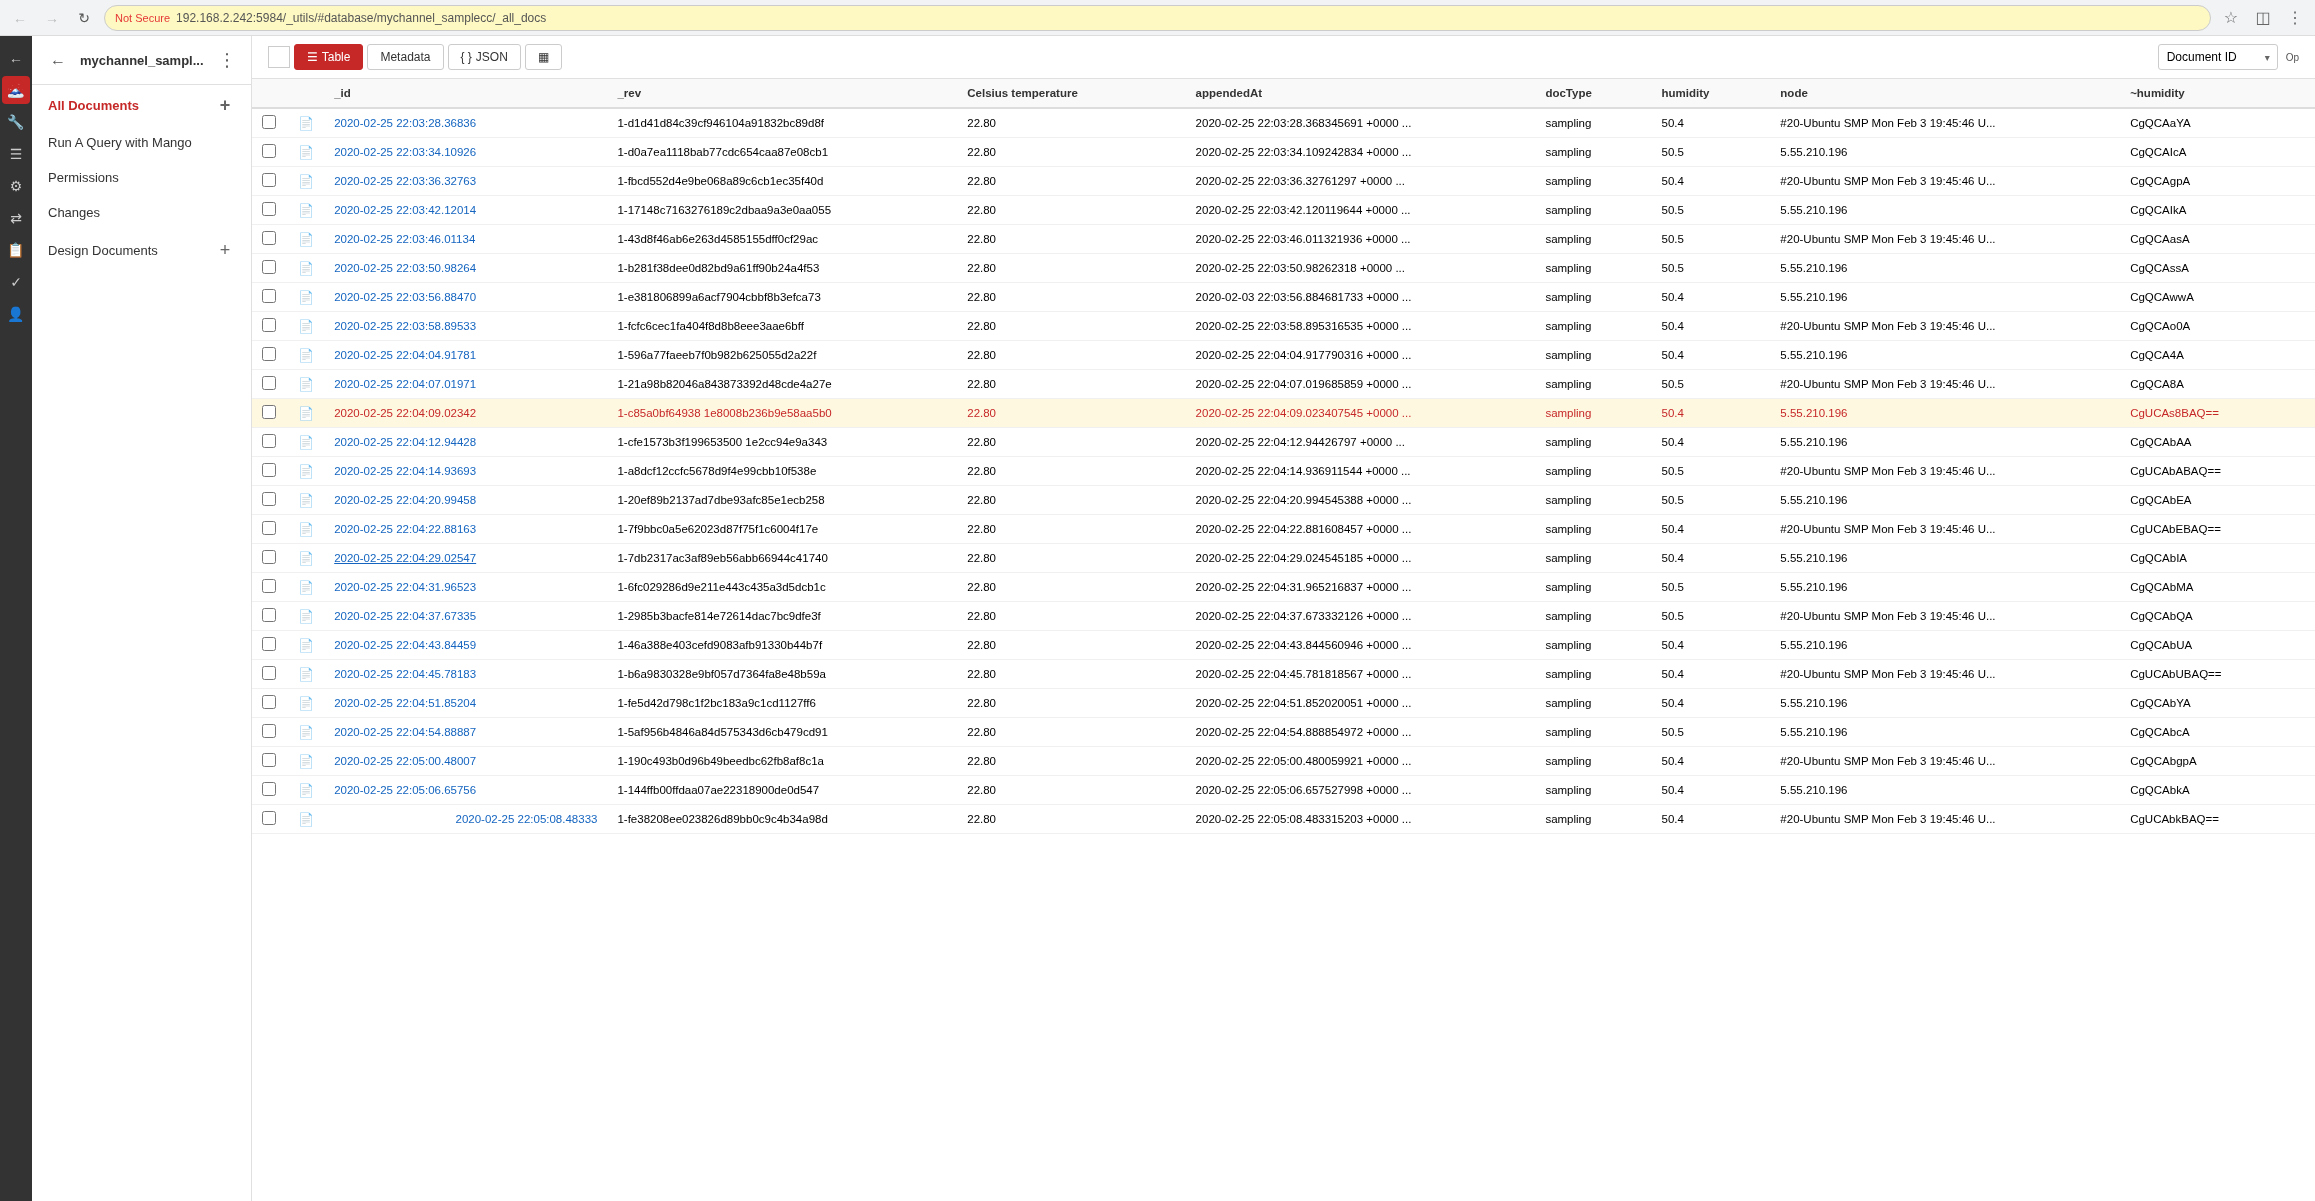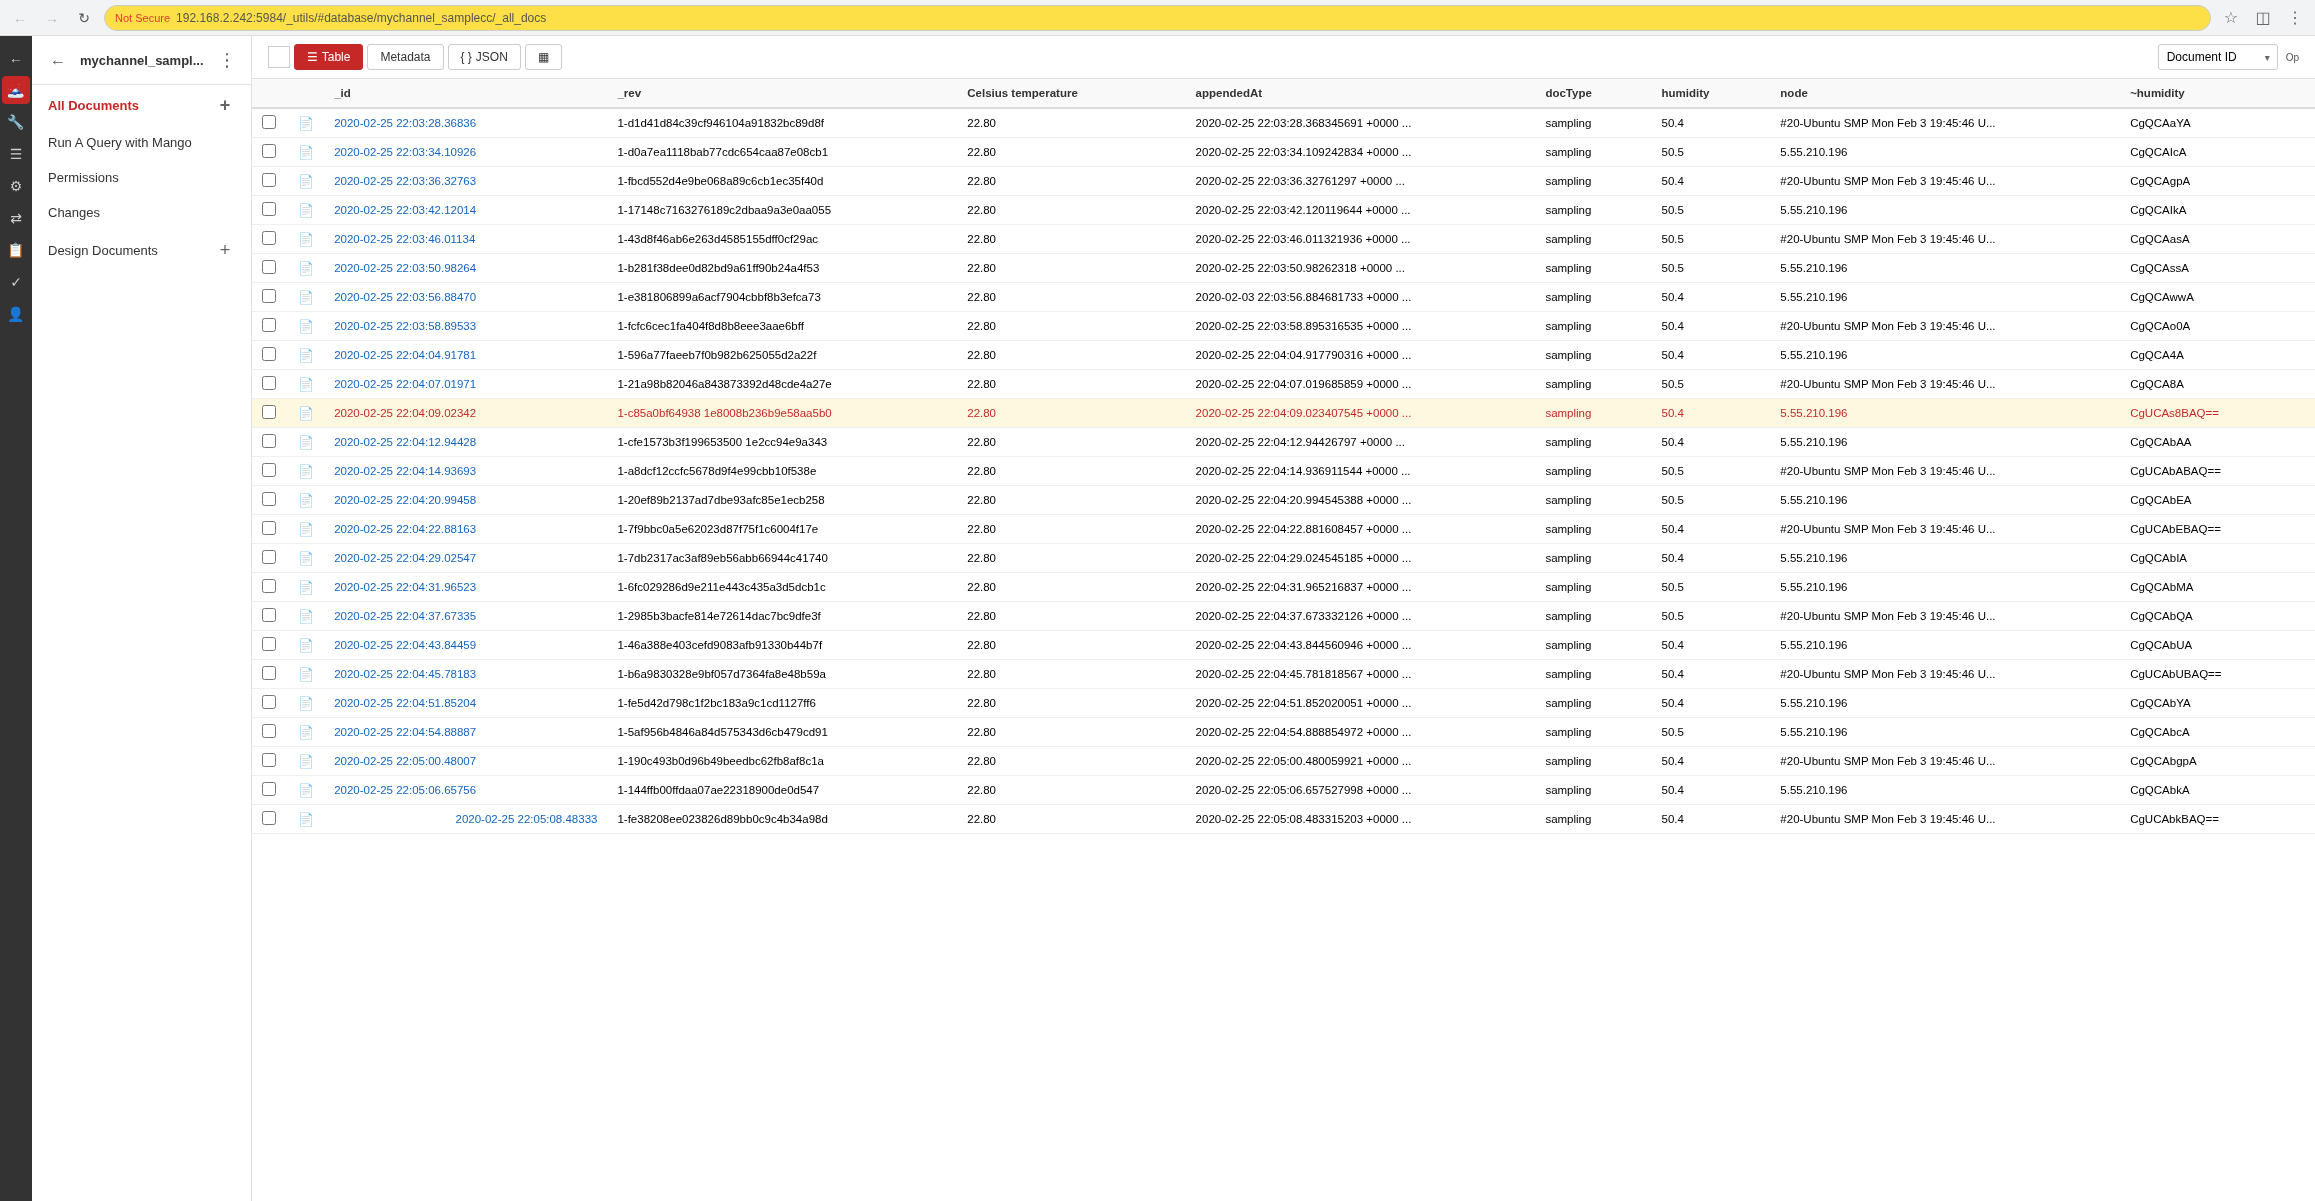--- a/index.html
+++ b/index.html
@@ -23,21 +23,21 @@
       background: transparent;
       cursor: pointer;
       display: flex; align-items: center; justify-content: center;
       font-size: 14px;
       color: #555;
     }
     .browser-nav-btn.disabled { color: #bbb; cursor: default; }
     .address-bar {
       flex: 1;
       height: 26px;
-      background: #fde047;
+      background: #fef9c3;
       border: 1px solid #ccc;
       border-radius: 13px;
       display: flex;
       align-items: center;
       padding: 0 10px;
       font-size: 12px;
       color: #333;
       gap: 6px;
     }
     .address-bar .not-secure { color: #e53935; font-size: 11px; }
@@ -593,21 +593,21 @@
     <td style="color: inherit">#20-Ubuntu SMP Mon Feb 3 19:45:46 U...</td>
     <td style="color: inherit">CgUCAbEBAQ==</td>
   </tr>
             <tr>
     <td>
       <input type="checkbox" class="row-checkbox" style="">
     </td>
     <td>
       <span class="doc-icon ">📄</span>
     </td>
-    <td style="color: #1565c0; cursor:pointer;">2020-02-25 22:04:29.02547</td>
+    <td style="color: #1565c0; cursor:pointer;text-decoration:underline;">2020-02-25 22:04:29.02547</td>
     <td style="color: inherit">1-7db2317ac3af89eb56abb66944c41740</td>
     <td style="color: inherit">22.80</td>
     <td style="color: inherit">2020-02-25 22:04:29.024545185 +0000 ...</td>
     <td style="color: inherit">sampling</td>
     <td style="color: inherit">50.4</td>
     <td style="color: inherit">5.55.210.196</td>
     <td style="color: inherit">CgQCAbIA</td>
   </tr>
             <tr>
     <td>

